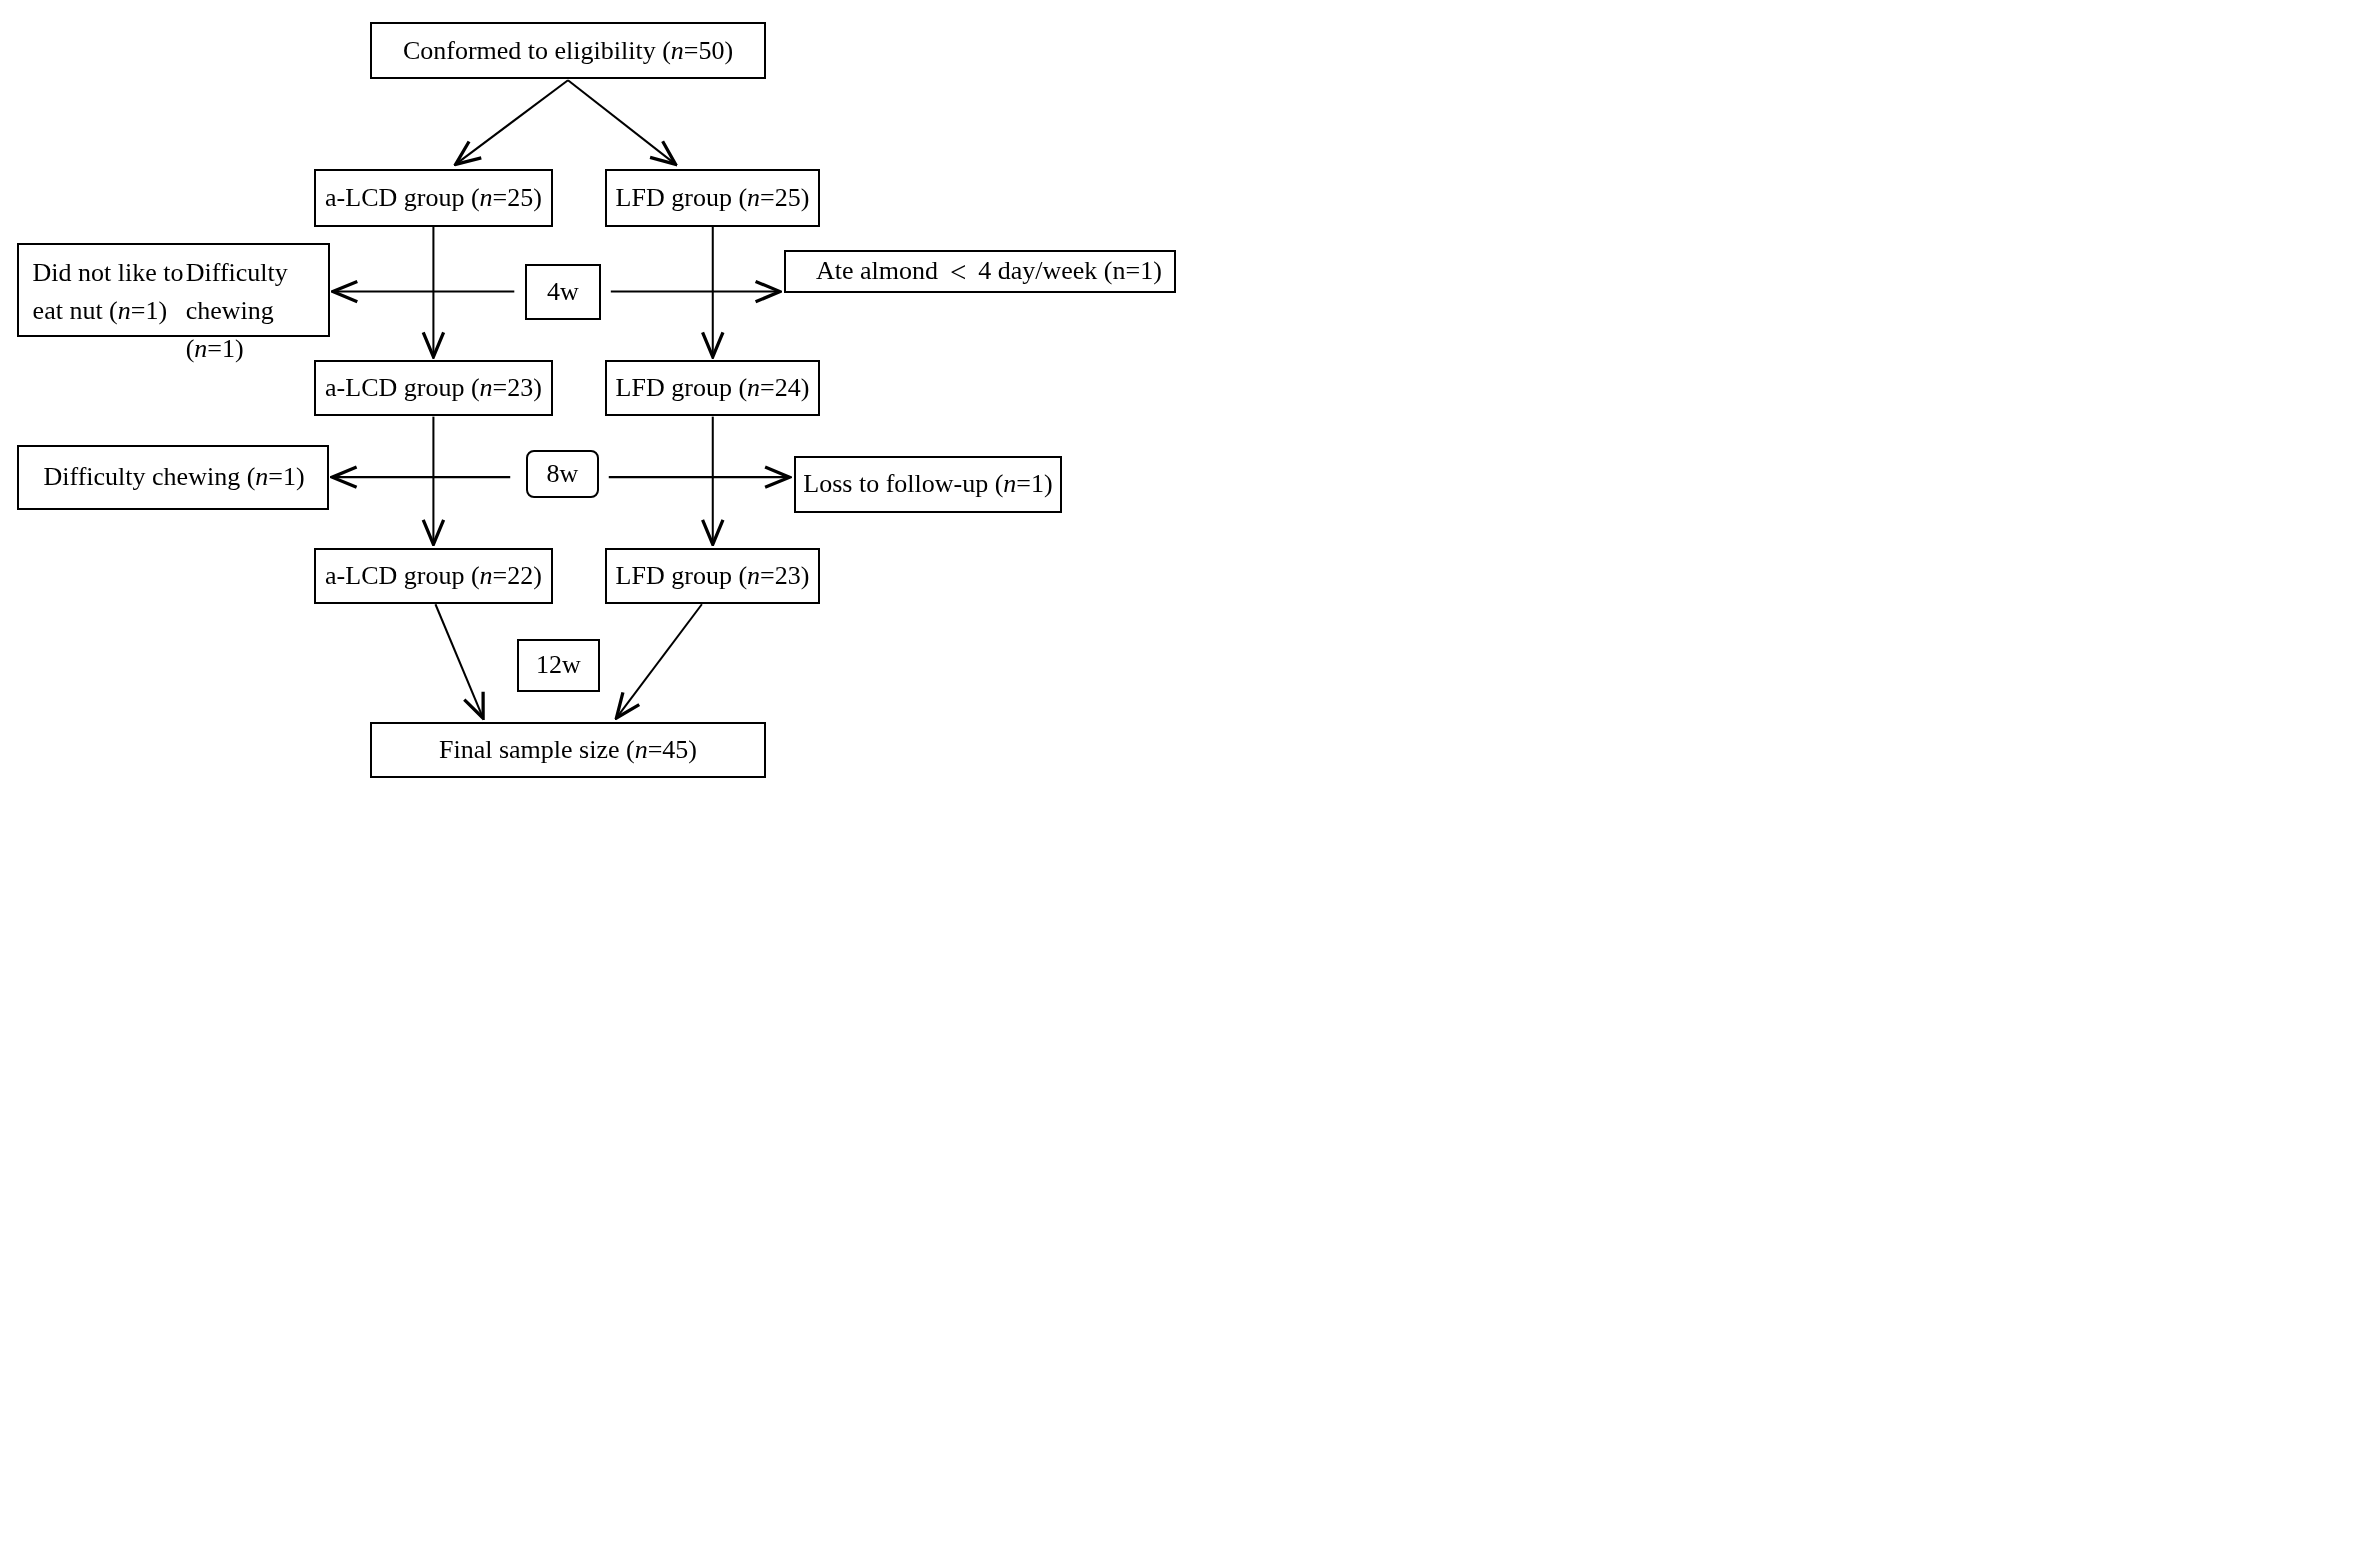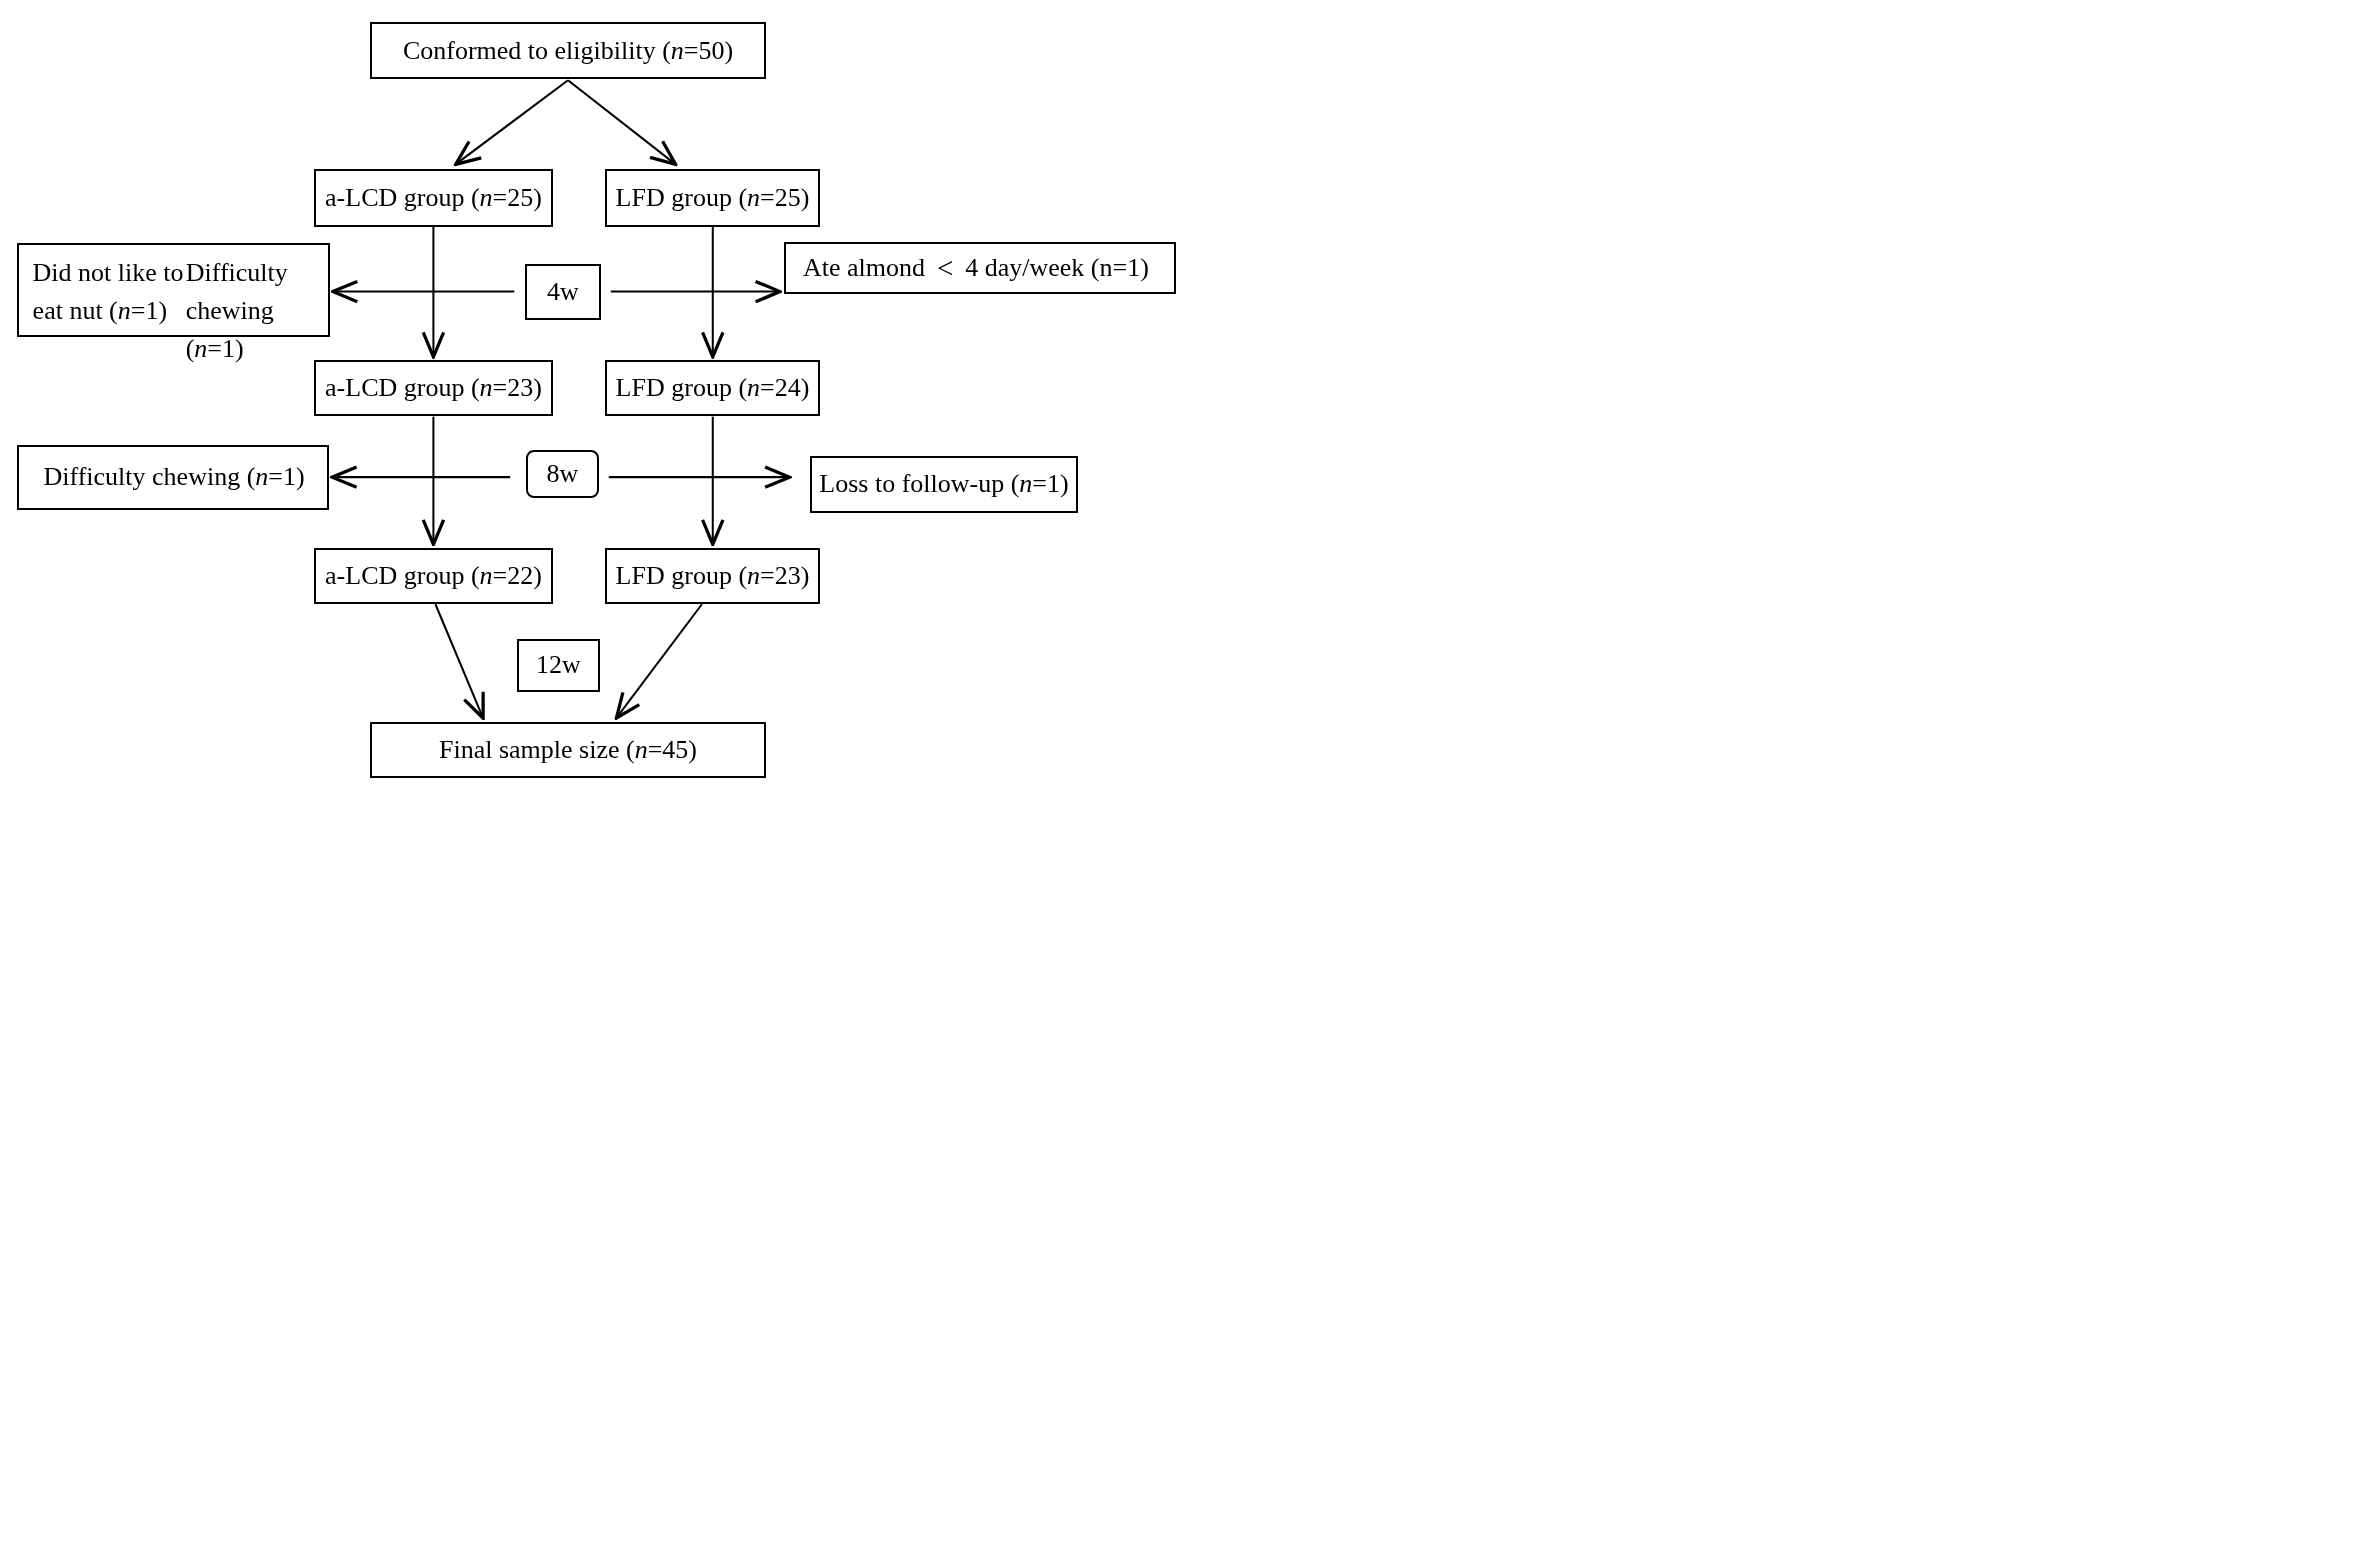--- a/index.html
+++ b/index.html
@@ -54,31 +54,31 @@
 
   <div class="box" style="left:605px;top:169px;width:215px;height:58px;"><span>LFD group (</span><i>n</i><span>=25)</span></div>
 
   <div class="box two-line" style="left:17px;top:243px;width:313px;height:94px;">
     <div><span>Did not like to eat nut (</span><i>n</i><span>=1)</span></div>
     <div><span>Difficulty chewing (</span><i>n</i><span>=1)</span></div>
   </div>
 
   <div class="box" style="left:525px;top:264px;width:76px;height:56px;">4w</div>
 
-  <div class="box left-align" style="left:784px;top:242px;width:392px;height:52px;padding-left:17px;"><span>Ate almond </span><span class="lt">&lt;</span><span> 4 day/week (n=1)</span></div>
+  <div class="box left-align" style="left:784px;top:250px;width:392px;height:43px;padding-left:30px;"><span>Ate almond </span><span class="lt">&lt;</span><span> 4 day/week (n=1)</span></div>
 
   <div class="box" style="left:314px;top:360px;width:239px;height:56px;"><span>a-LCD group (</span><i>n</i><span>=23)</span></div>
 
   <div class="box" style="left:605px;top:360px;width:215px;height:56px;"><span>LFD group (</span><i>n</i><span>=24)</span></div>
 
   <div class="box left-align" style="left:17px;top:445px;width:312px;height:65px;padding-left:24.5px;"><span>Difficulty chewing (</span><i>n</i><span>=1)</span></div>
 
   <div class="box" style="left:526px;top:450px;width:73px;height:48px;border-radius:8px;">8w</div>
 
-  <div class="box" style="left:794px;top:456px;width:268px;height:57px;margin-left:16px;"><span>Loss to follow-up (</span><i>n</i><span>=1)</span></div>
+  <div class="box" style="left:794px;top:456px;width:268px;height:57px;"><span>Loss to follow-up (</span><i>n</i><span>=1)</span></div>
 
   <div class="box" style="left:314px;top:548px;width:239px;height:56px;"><span>a-LCD group (</span><i>n</i><span>=22)</span></div>
 
   <div class="box" style="left:605px;top:548px;width:215px;height:56px;"><span>LFD group (</span><i>n</i><span>=23)</span></div>
 
   <div class="box" style="left:517px;top:639px;width:83px;height:53px;">12w</div>
 
   <div class="box" style="left:370px;top:722px;width:396px;height:56px;"><span>Final sample size (</span><i>n</i><span>=45)</span></div>
 
 </div>

